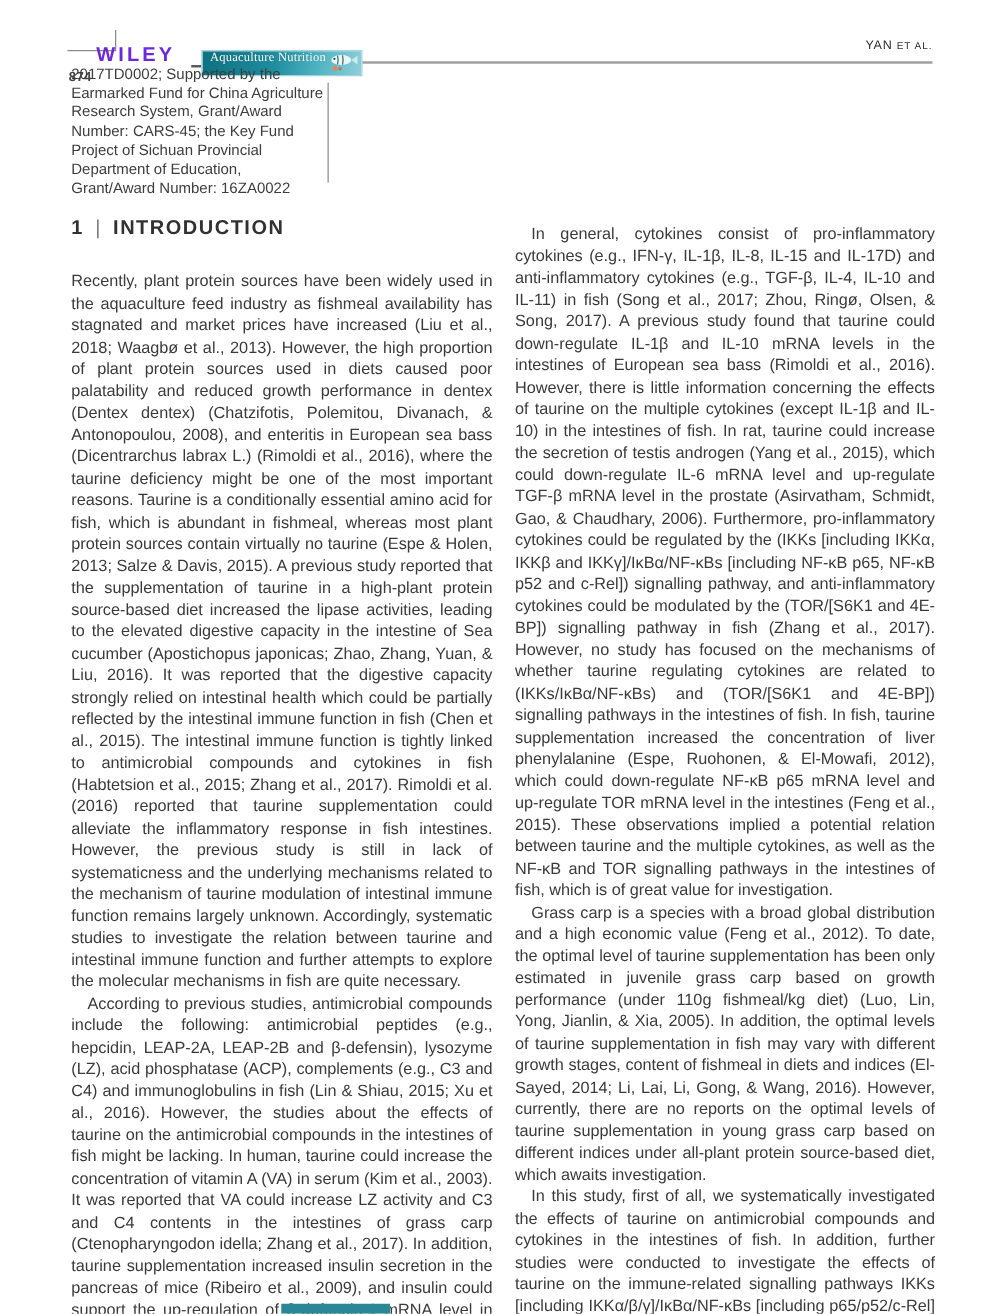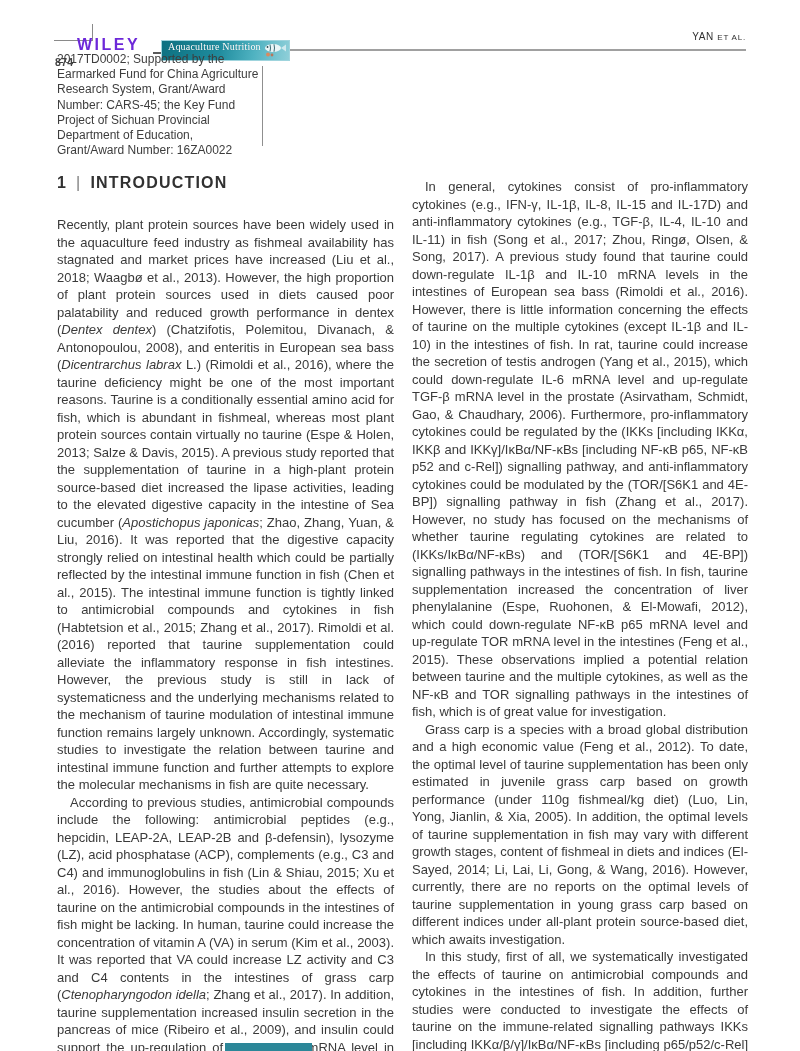--- a/index.html
+++ b/index.html
@@ -49,21 +49,21 @@
 
   
   .col{
     font-size:13px;line-height:17.5px;text-align:justify;color:#3a3a3a;
     hyphens:auto;-webkit-hyphens:auto;
   }
   .col-left{left:57px;top:216px;width:337px;}
   .col-right{left:412px;top:178px;width:336px;}
   .col p{margin:0;}
   .col p.indent{text-indent:13px;}
-  .ital{font-style:italic;}
+  .ital{}
 
   
   .bottom-artifact{left:225px;top:1043px;width:87px;height:8px;background:#2b8698;}
 
   
   .fish-art{width:26px;height:16px;flex:0 0 auto;}
 </style>
 </head>
 <body>
 

